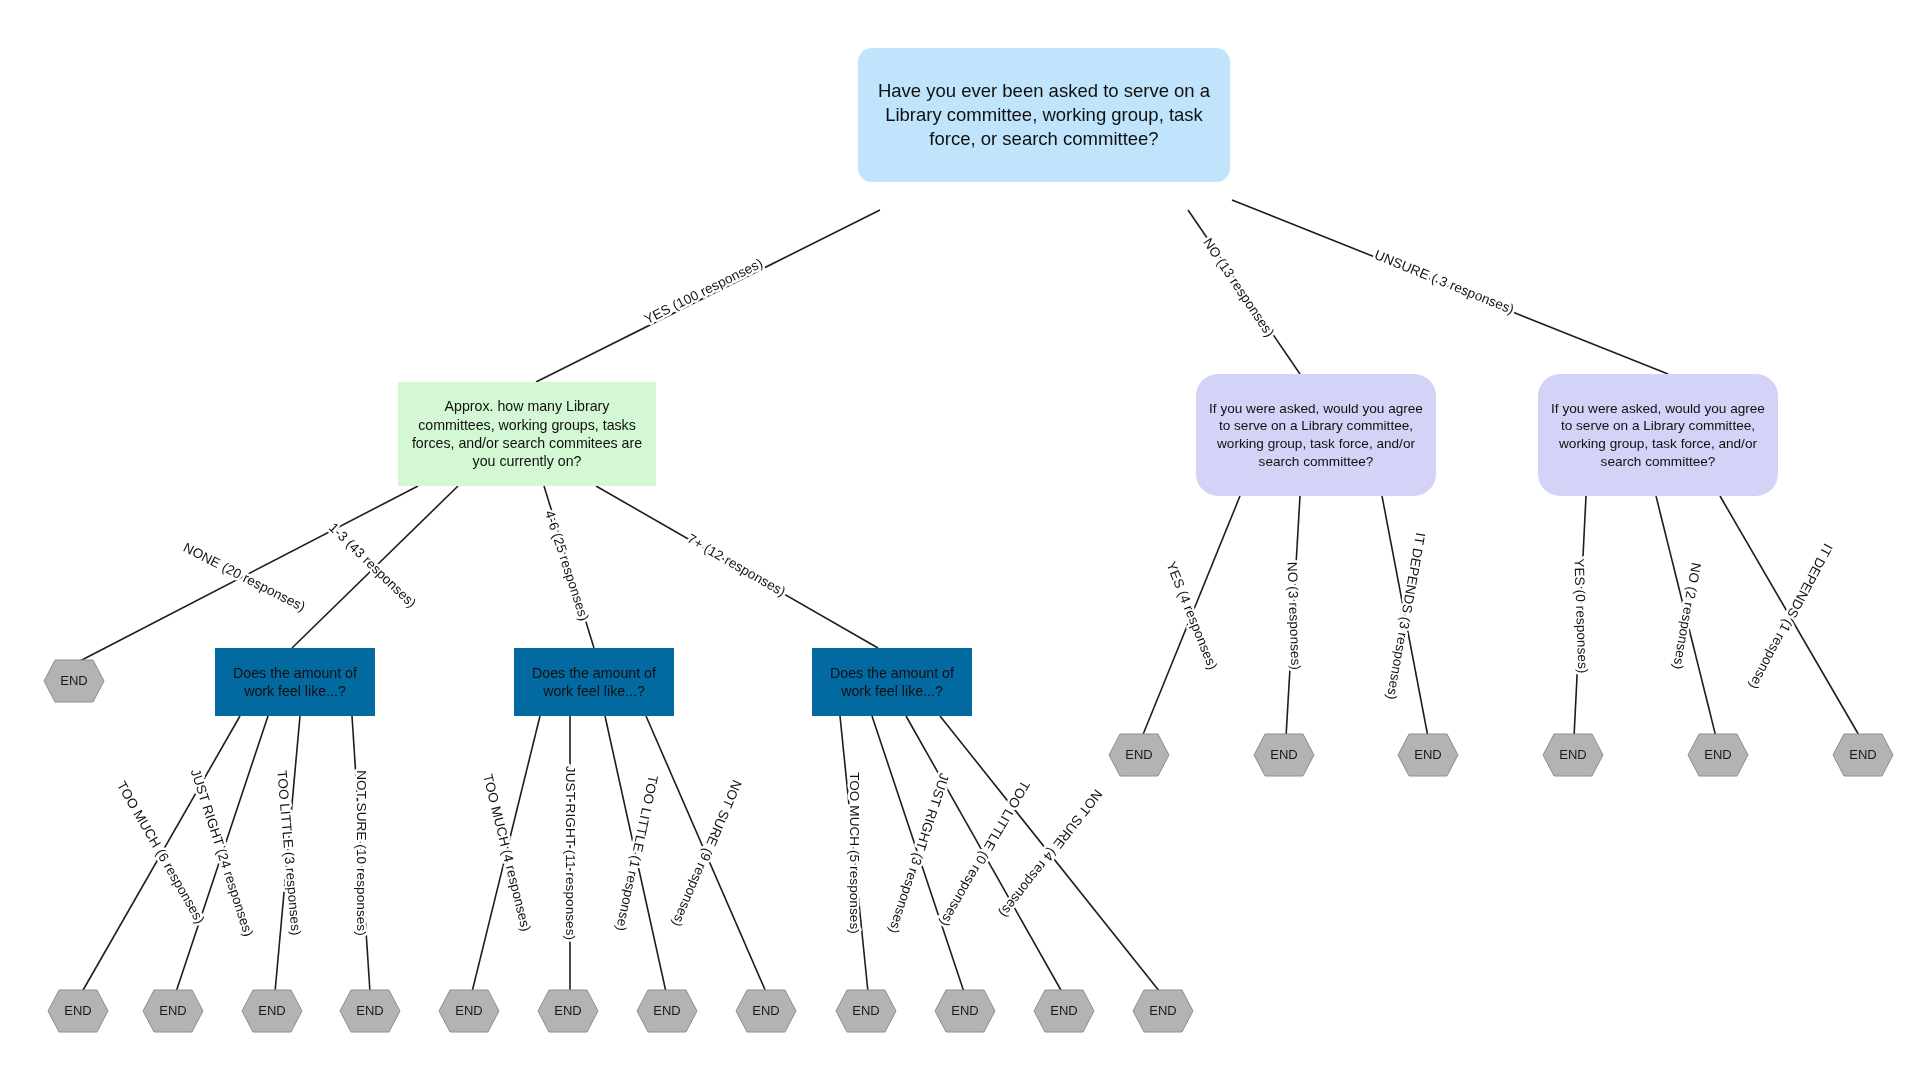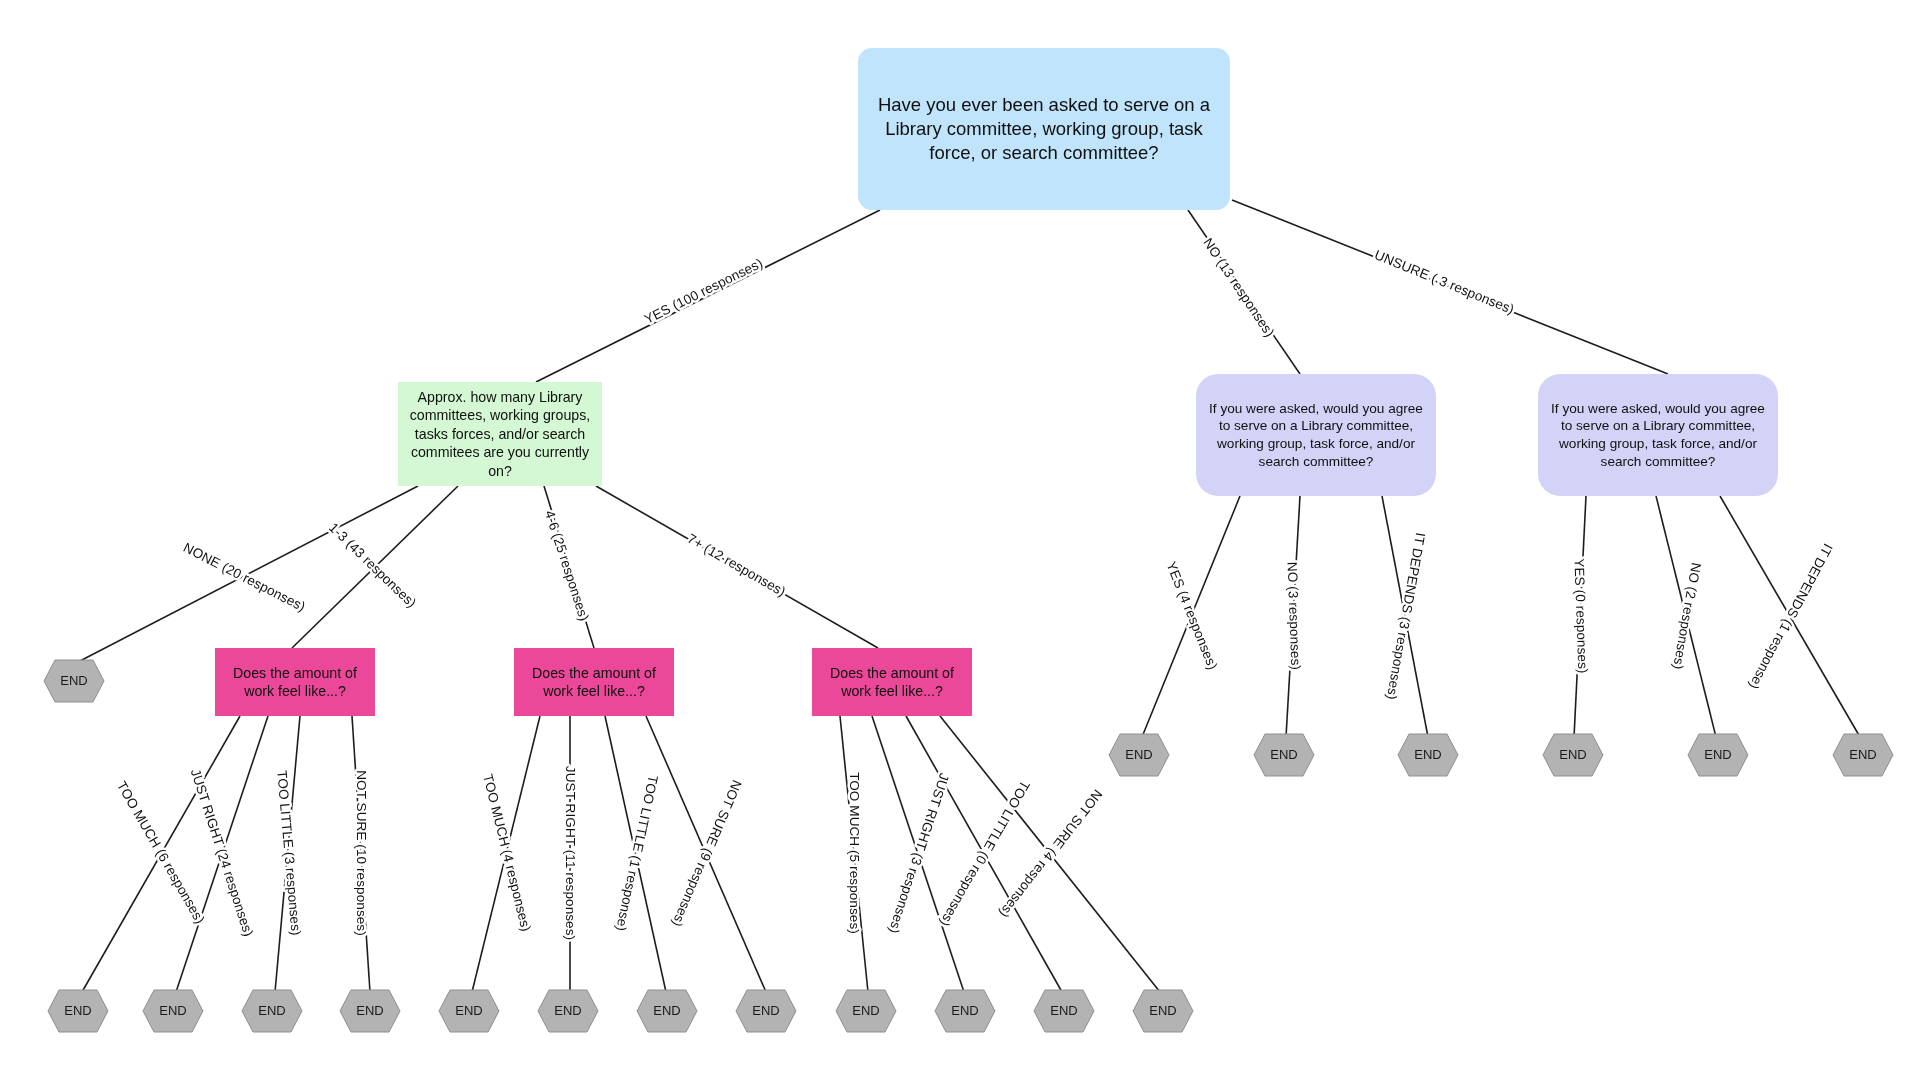--- a/index.html
+++ b/index.html
@@ -57,21 +57,21 @@
   .node-green {
     background: #d3f8d3;
     font-size: 14.2px;
   }
   .node-purple {
     background: #d3d3f8;
     font-size: 13.6px;
     border-radius: 22px;
   }
   .node-yellow {
-    background: #ec4899;
+    background: #0369a1;
     font-size: 14.2px;
   }
   .end-hex {
     fill: #b3b3b3;
     stroke: #8f8f8f;
     stroke-width: 1;
   }
   .end-label {
     font-family: "Liberation Sans", sans-serif;
     font-size: 13px;
@@ -238,23 +238,23 @@
           <polygon points="1688,755 1699,734 1737,734 1748,755 1737,776 1699,776" class="end-hex"></polygon>
           <text x="1718" y="756" class="end-label">END</text>
         </g>
         <g>
           <polygon points="1833,755 1844,734 1882,734 1893,755 1882,776 1844,776" class="end-hex"></polygon>
           <text x="1863" y="756" class="end-label">END</text>
         </g>
       </g>
   </svg>
 
-  <div class="node-box node-root" id="node-root" style="left: 858px; top: 48px; width: 372px; height: 162px;">Have you ever been asked to serve on a Library committee, working group, task force, or search committee?</div>
-
-  <div class="node-box node-green" id="node-green" style="left: 398px; top: 382px; width: 204px; height: 104px;">Approx. how many Library committees, working groups, tasks forces, and/or search commitees are you currently on?</div>
+  <div class="node-box node-root" id="node-root" style="left: 858px; top: 48px; width: 372px; height: 134px;">Have you ever been asked to serve on a Library committee, working group, task force, or search committee?</div>
+
+  <div class="node-box node-green" id="node-green" style="left: 398px; top: 382px; width: 258px; height: 104px;">Approx. how many Library committees, working groups, tasks forces, and/or search commitees are you currently on?</div>
 
   <div class="node-box node-purple" id="node-purple-no" style="left: 1196px; top: 374px; width: 240px; height: 122px;">If you were asked, would you agree to serve on a Library committee, working group, task force, and/or search committee?</div>
 
   <div class="node-box node-purple" id="node-purple-unsure" style="left: 1538px; top: 374px; width: 240px; height: 122px;">If you were asked, would you agree to serve on a Library committee, working group, task force, and/or search committee?</div>
 
   <div class="node-box node-yellow" id="node-yellow-1" style="left: 215px; top: 648px; width: 160px; height: 68px;">Does the amount of work feel like...?</div>
 
   <div class="node-box node-yellow" id="node-yellow-2" style="left: 514px; top: 648px; width: 160px; height: 68px;">Does the amount of work feel like...?</div>
 
   <div class="node-box node-yellow" id="node-yellow-3" style="left: 812px; top: 648px; width: 160px; height: 68px;">Does the amount of work feel like...?</div>

